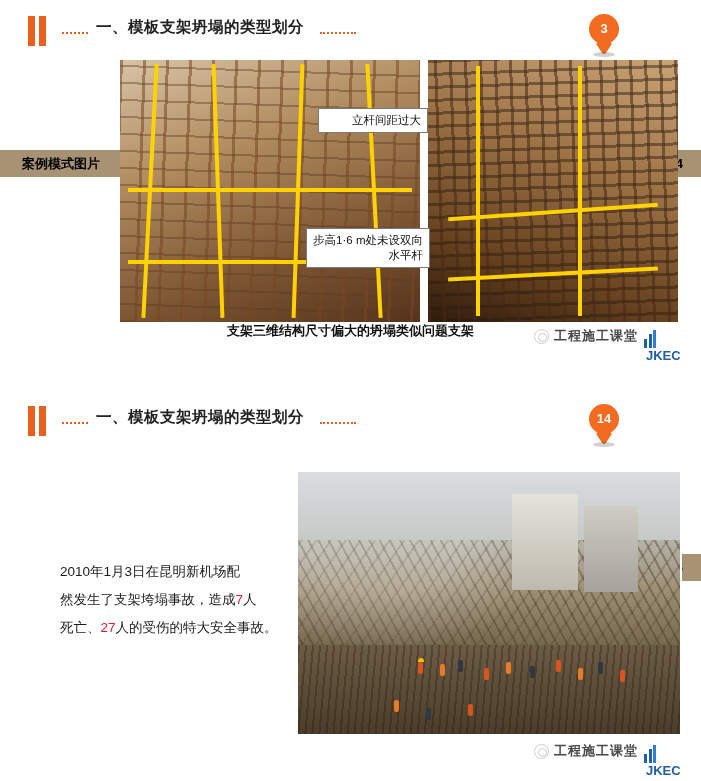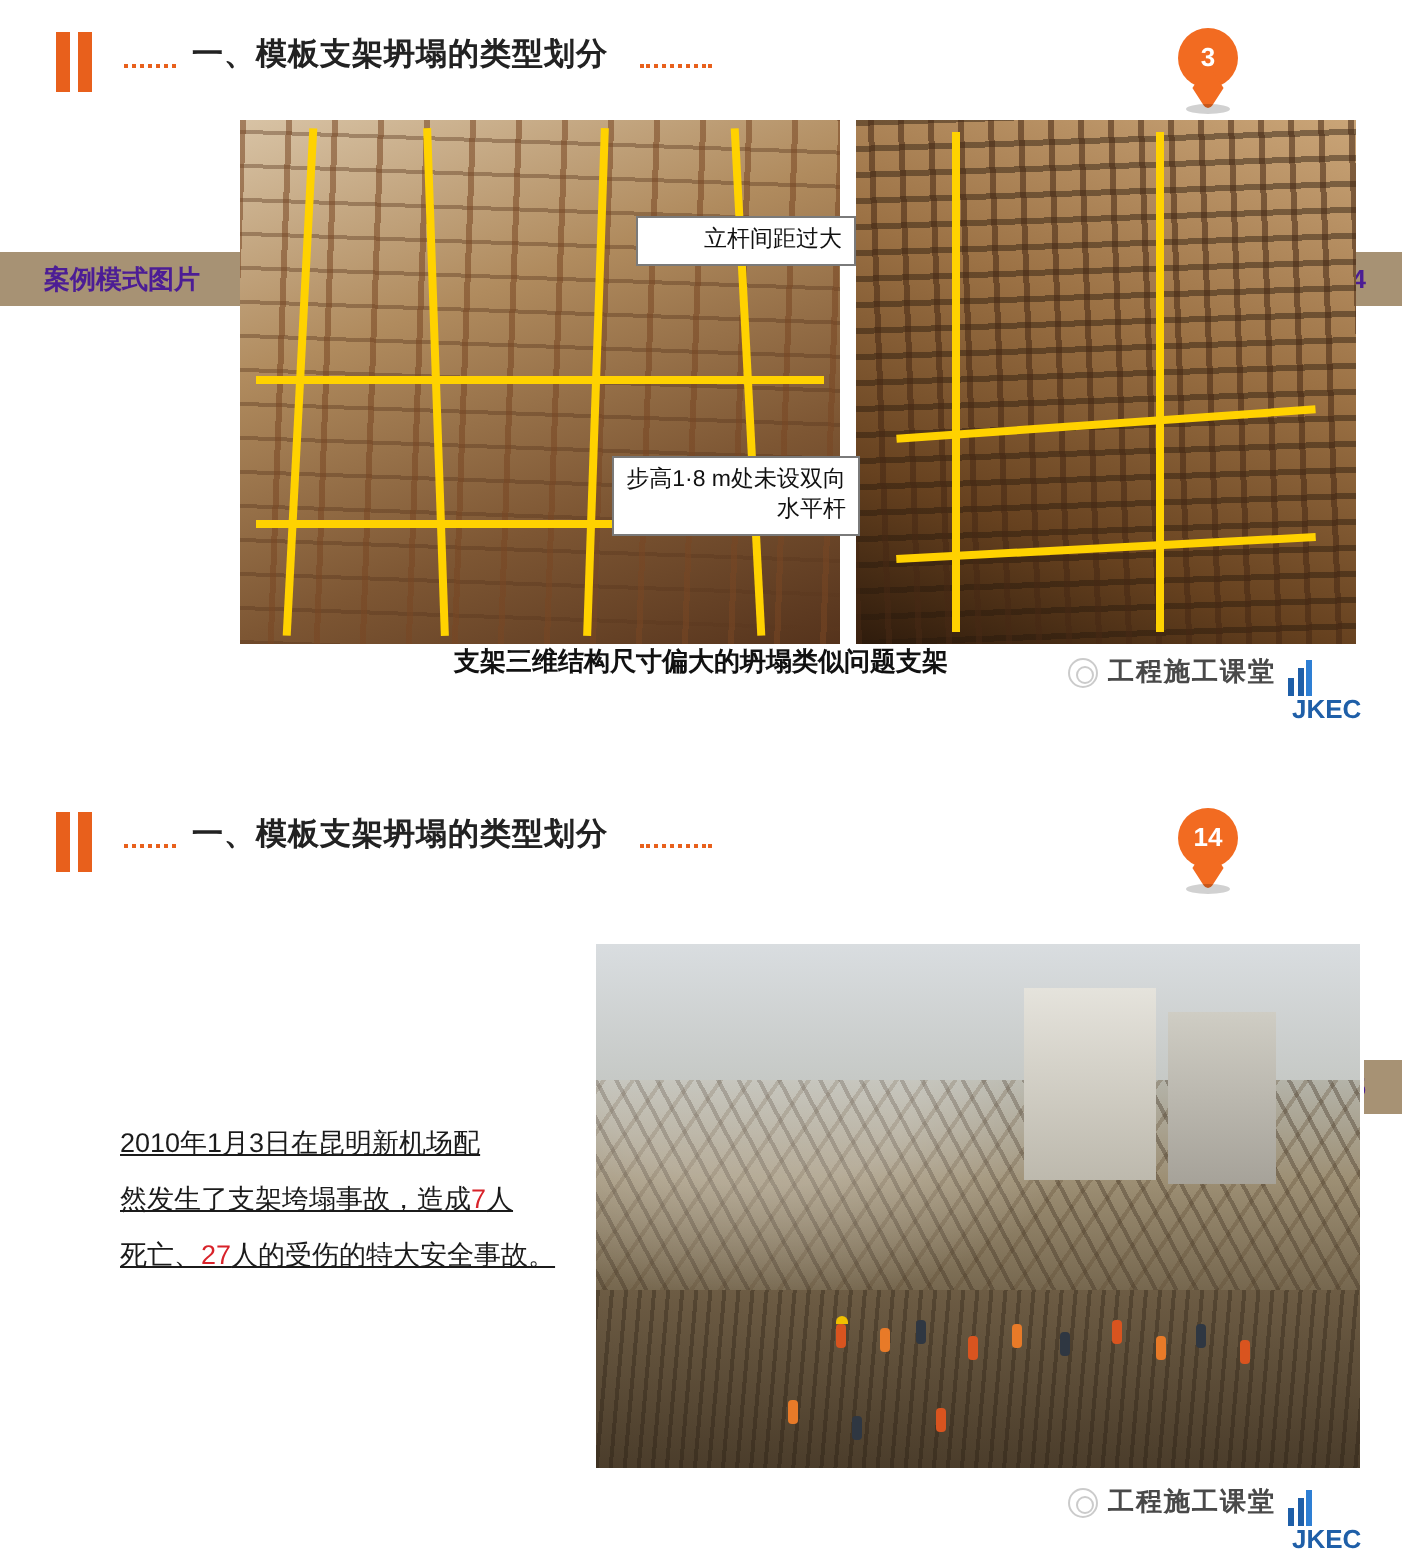--- a/index.html
+++ b/index.html
@@ -109,23 +109,24 @@
     width: 22px; height: 5px;
     border-radius: 50%;
     background: rgba(0,0,0,0.18);
   }
 
   
   .banner-left, .banner-right {
     position: absolute;
     height: 27px;
     line-height: 27px;
-    color: #4c1d95;
+    color: #000000;
     font-size: 13px;
     font-weight: bold;
+    margin-top: 24px;
   }
   .banner-left {
     left: 0;
     padding-left: 22px;
     background: #a79274;
   }
   .banner-right {
     right: 0;
     padding-right: 18px;
     text-align: right;
@@ -224,21 +225,20 @@
     color: #111111;
   }
 
   
   .body-text {
     position: absolute;
     font-size: 13.5px;
     line-height: 28px;
     color: #1b1b1b;
     text-align: justify;
-    text-decoration: underline;
   }
   .body-text .hl { color: #d8232a; }
 
   
   .watermark {
     position: absolute;
     display: flex;
     align-items: center;
     gap: 5px;
     opacity: 0.95;
@@ -325,21 +325,21 @@
 
     <div class="photo" style="left:428px;top:60px;width:250px;height:262px;">
       <div class="scaffold-b"></div>
       <div class="ymark ycol" style="left:48px;top:6px;height:250px;"></div>
       <div class="ymark ycol" style="left:150px;top:6px;height:250px;"></div>
       <div class="ymark yrow" style="left:20px;top:150px;width:210px;transform:rotate(-4deg);"></div>
       <div class="ymark yrow" style="left:20px;top:212px;width:210px;transform:rotate(-3deg);"></div>
     </div>
 
     <div class="callout" style="left:318px;top:108px;width:110px;">立杆间距过大</div>
-    <div class="callout" style="left:306px;top:228px;width:124px;">步高1·8 m处未设双向水平杆</div>
+    <div class="callout" style="left:306px;top:228px;width:124px;">步高1·6 m处未设双向水平杆</div>
 
     <div class="caption-center" style="top:322px;">支架三维结构尺寸偏大的坍塌类似问题支架</div>
 
     <div class="watermark" style="left:534px;top:327px;">
       <span class="wm-circle"></span>
       <span class="wm-text">工程施工课堂</span>
     </div>
     <div class="wm-logo" style="position:absolute;left:644px;top:330px;">
       <span class="bars">
           <i></i>

